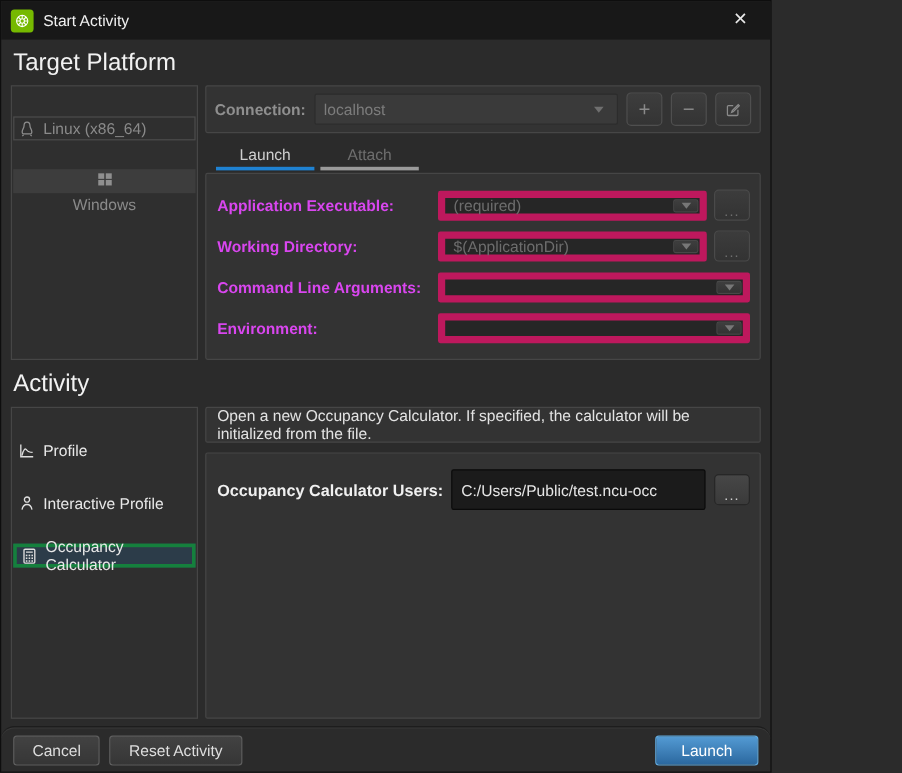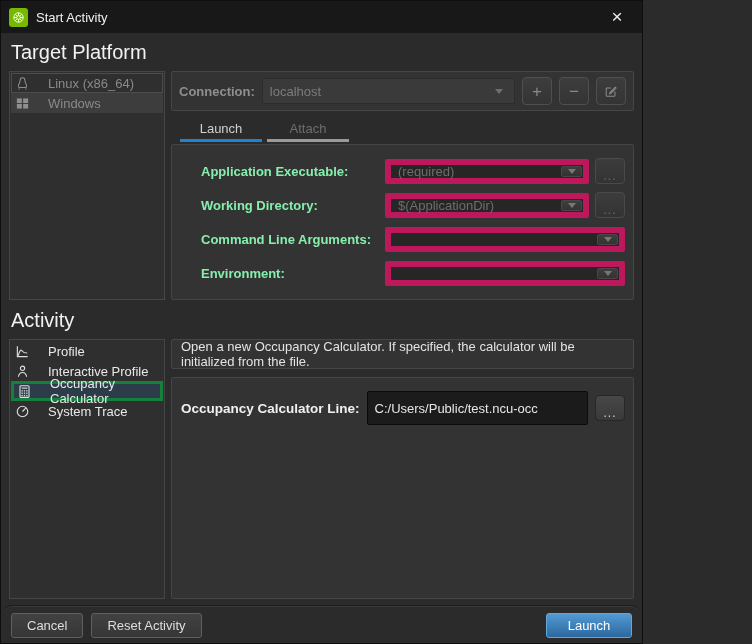--- a/index.html
+++ b/index.html
@@ -20,26 +20,26 @@
   
   .content { flex:1; display:flex; flex-direction:column; padding:2px 8px 0 8px; }
   .section-heading { font-size:20px; font-weight:400; color:#f2f2f2; margin:6px 0 7px 2px; }
 
   .cols { display:flex; gap:6px; }
 
   
   .listbox { flex:0 0 156px; background:#2f2f2f; border:1px solid #464646; padding:1px; }
   .listbox.platform { height:229px; }
   .listbox.activity { height:260px; }
-  .list-item { height:20px; display:flex; align-items:center; gap:18px;
-               padding:0 3px; font-size:13px; border:1px solid transparent; }
+  .list-item { height:20px; display:flex; align-items:center; gap:6px;
+               padding:0 3px; font-size:13px; border:1px solid transparent;margin-top:24px; }
   .platform .list-item { color:#8a8a8a; }
   .platform .list-item .ic { color:#8f8f8f; }
   .item-focus { border:1px solid #4d4d4d; }
-  .item-gray-selected { background:#3d3d3d; }
+  .item-gray-selected { background:#3d3d3d;flex-direction:column; }
   .activity .list-item { color:#e8e8e8; }
   .activity .list-item .ic { color:#dedede; }
   .item-selected { border:3px solid #15803d; background:rgba(31,130,210,0.16); }
   .ic { width:15px; height:15px; display:flex; align-items:center; justify-content:center; flex:0 0 15px; }
   .ic svg { width:15px; height:15px; }
 
   
   .rpanel { flex:1; display:flex; flex-direction:column; min-width:0; }
 
   .groupbox { border:1px solid #464646; background:#333333; border-radius:2px; }
@@ -61,21 +61,21 @@
   .tab { width:82px; text-align:center; font-size:13px; padding:3px 0 6px 0; position:relative; }
   .tab .tab-line { position:absolute; left:0; right:0; bottom:0; height:3px; }
   .tab-active { color:#cfcfcf; }
   .tab-active .tab-line { background:#1f82d2; }
   .tab-inactive { color:#6e6e6e; }
   .tab-inactive .tab-line { background:#9a9a9a; }
 
   
   .fields-box { flex:1; padding:13px 8px 0 9px; display:flex; flex-direction:column; gap:8px; }
   .frow { display:flex; align-items:center; gap:6px; height:26px; }
-  .flabel { flex:0 0 178px; font-weight:bold; font-size:13px; color:#86efac;margin-left:20px; }
+  .flabel { flex:0 0 178px; font-weight:bold; font-size:13px; color:#d946ef; }
   .combo-field { flex:1; height:25px; background:#262626; border:6px solid #be185d;
                  color:#6d6d6d; padding:0 6px 0 7px; min-width:0; }
   .combo-field .drop { position:absolute; right:1px; top:1px; bottom:1px; width:21px;
                        border:1px solid #484848; border-radius:2px;
                        background:linear-gradient(#3e3e3e,#333333);
                        display:flex; align-items:center; justify-content:center; }
   .combo-field .drop i { width:0;height:0;border-left:4px solid transparent;
                          border-right:4px solid transparent; border-top:5px solid #777; }
   .browse { width:30px; height:26px; flex:0 0 30px; border:1px solid #4a4a4a; border-radius:4px;
             background:linear-gradient(#3c3c3c,#333333); color:#6f6f6f; font-size:12px;
@@ -258,38 +258,29 @@
                   <rect x="7.3" y="9.1" width="1.4" height="1.4"></rect>
                   <rect x="9.8" y="9.1" width="1.4" height="1.4"></rect>
                 <rect x="4.8" y="11.6" width="1.4" height="1.4"></rect>
                   <rect x="7.3" y="11.6" width="1.4" height="1.4"></rect>
                   <rect x="9.8" y="11.6" width="1.4" height="1.4"></rect>
               </g>
             </svg>
           </span>
           <span>Occupancy Calculator</span>
         </div>
-        <div class="list-item">
-          <span class="ic">
-            <svg viewBox="0 0 16 16" fill="none" stroke="currentColor" stroke-width="1.2">
-              <circle cx="8" cy="8" r="5.6"></circle>
-              <path d="M8 8l3.4-3.6"></path>
-            </svg>
-          </span>
-          <span>System Trace</span>
-        </div>
       </div>
 
       <div class="rpanel">
         <div class="groupbox desc-box">
           <span>Open a new Occupancy Calculator. If specified, the calculator will be initialized from the file.</span>
         </div>
         <div class="groupbox activity-fields">
           <div class="file-row">
-            <span class="file-label">Occupancy Calculator Line:</span>
+            <span class="file-label">Occupancy Calculator Users:</span>
             <input class="text-input" type="text" value="C:/Users/Public/test.ncu-occ" style="">
             <div class="browse enabled">...</div>
           </div>
         </div>
       </div>
     </div>
 
     <div class="footer">
       <div class="btn btn-dark">Cancel</div>
       <div class="btn btn-dark">Reset Activity</div>

